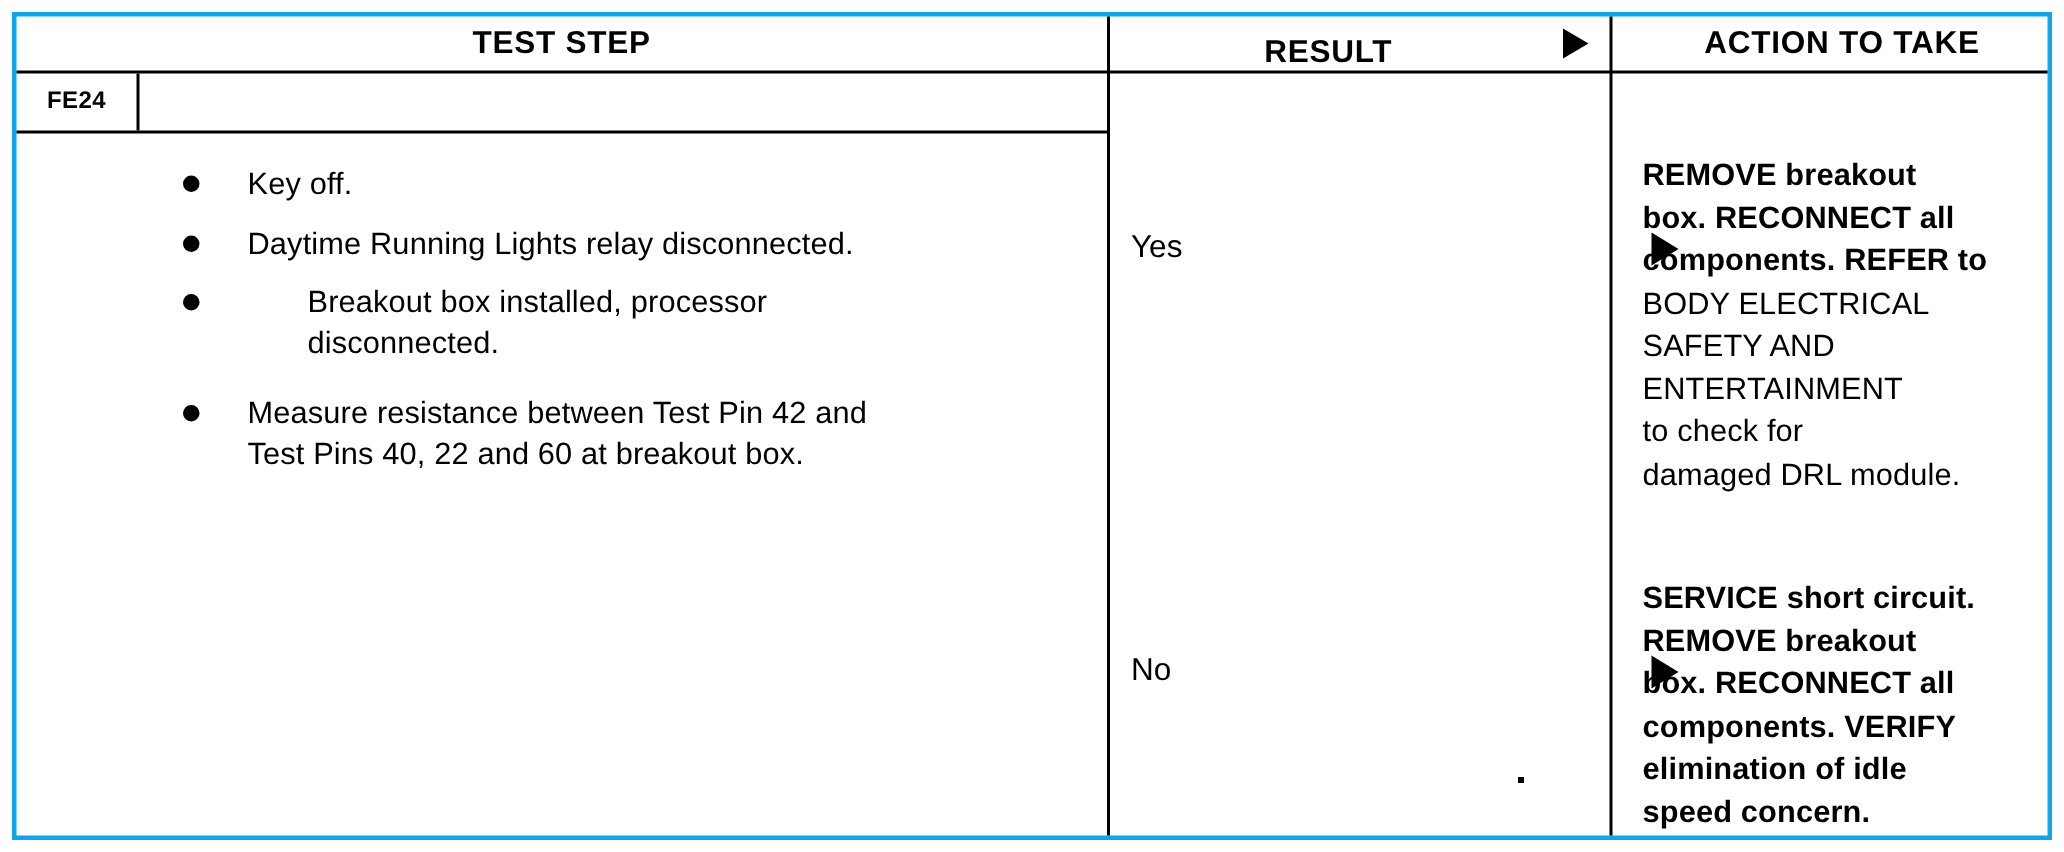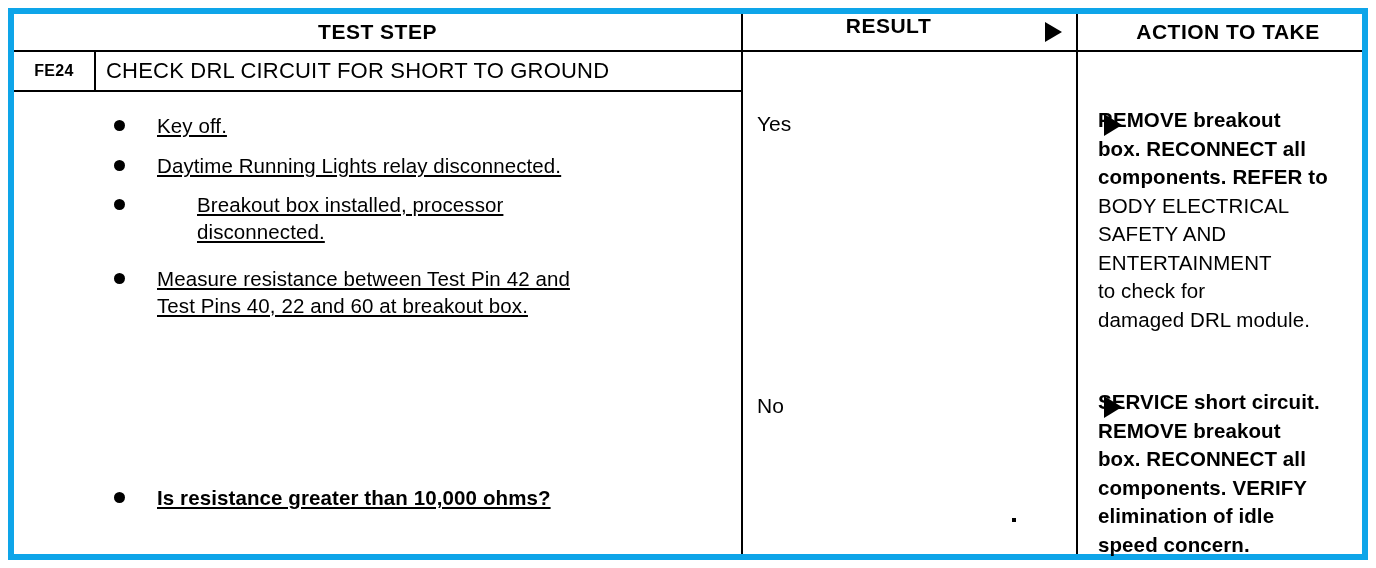--- a/index.html
+++ b/index.html
@@ -23,21 +23,21 @@
   }
 
   
   .table {
     position: absolute;
     left: 8px;
     top: 8px;
     width: 1360px;
     height: 552px;
     box-sizing: border-box;
-    border: 6px solid #0ea5e9;
+    border: 3px solid #0ea5e9;
   }
 
   
   .vdiv {
     position: absolute;
     top: 0;
     bottom: 0;
     width: 2px;
     background: #000;
   }
@@ -74,21 +74,21 @@
     align-items: center;
     justify-content: center;
   }
   .hdr-result {
     position: absolute;
     left: 729px;
     top: 0;
     width: 333px;
     height: 36px;
     display: flex;
-    align-items: flex-start;
+    align-items: flex-end;
     justify-content: center;
     padding-right: 42px;
     box-sizing: border-box;
   }
   .hdr-action {
     position: absolute;
     left: 1064px;
     top: 0;
     right: 0;
     height: 36px;
@@ -156,25 +156,24 @@
   
   .step-body {
     position: absolute;
     left: 0;
     top: 78px;
     width: 727px;
     bottom: 0;
   }
   .bullet-row {
     position: absolute;
-    left: 100px;
+    left: 111px;
     width: 620px;
     display: flex;
     align-items: flex-start;
-    text-decoration: underline;
   }
   .bullet-dot {
     flex: 0 0 auto;
     width: 11px;
     height: 11px;
     background: #000;
     border-radius: 50%;
     margin-top: 8px;
   }
   .bullet-text {
@@ -198,20 +197,21 @@
     left: 729px;
     top: 38px;
     width: 333px;
     bottom: 0;
   }
   .result-row {
     position: absolute;
     left: 0;
     width: 393px;
     height: 30px;
+    margin-top: 44px;
   }
   .result-label {
     position: absolute;
     left: 14px;
     top: 0;
     font-size: 21px;
     line-height: 28px;
   }
   .result-arrow {
     position: absolute;
@@ -279,23 +279,20 @@
     </div>
 
     <div class="hdr-action">
       <span class="hdr-text">ACTION TO TAKE</span>
     </div>
 
     <div class="step-code">
       <span class="step-code-text">FE24</span>
     </div>
     <div class="code-divider"></div>
-    <div class="step-title">
-      <span class="step-title-text">CHECK DRL CIRCUIT FOR SHORT TO GROUND</span>
-    </div>
 
     <div class="step-body">
 
       <div class="bullet-row b1">
         <span class="bullet-dot"></span>
         <span class="bullet-text">Key off.</span>
       </div>
 
       <div class="bullet-row b2">
         <span class="bullet-dot"></span>
@@ -307,24 +304,20 @@
         <span class="bullet-text">Breakout box installed, processor
 disconnected.</span>
       </div>
 
       <div class="bullet-row b4">
         <span class="bullet-dot"></span>
         <span class="bullet-text">Measure resistance between Test Pin 42 and
 Test Pins 40, 22 and 60 at breakout box.</span>
       </div>
 
-      <div class="bullet-row b5">
-        <span class="bullet-dot"></span>
-        <span class="bullet-text bold">Is resistance greater than 10,000 ohms?</span>
-      </div>
 
     </div>
 
     <div class="result-col">
       <div class="result-row r1">
         <span class="result-label">Yes</span>
         <span class="result-arrow"></span>
       </div>
       <div class="result-row r2">
         <span class="result-label">No</span>

